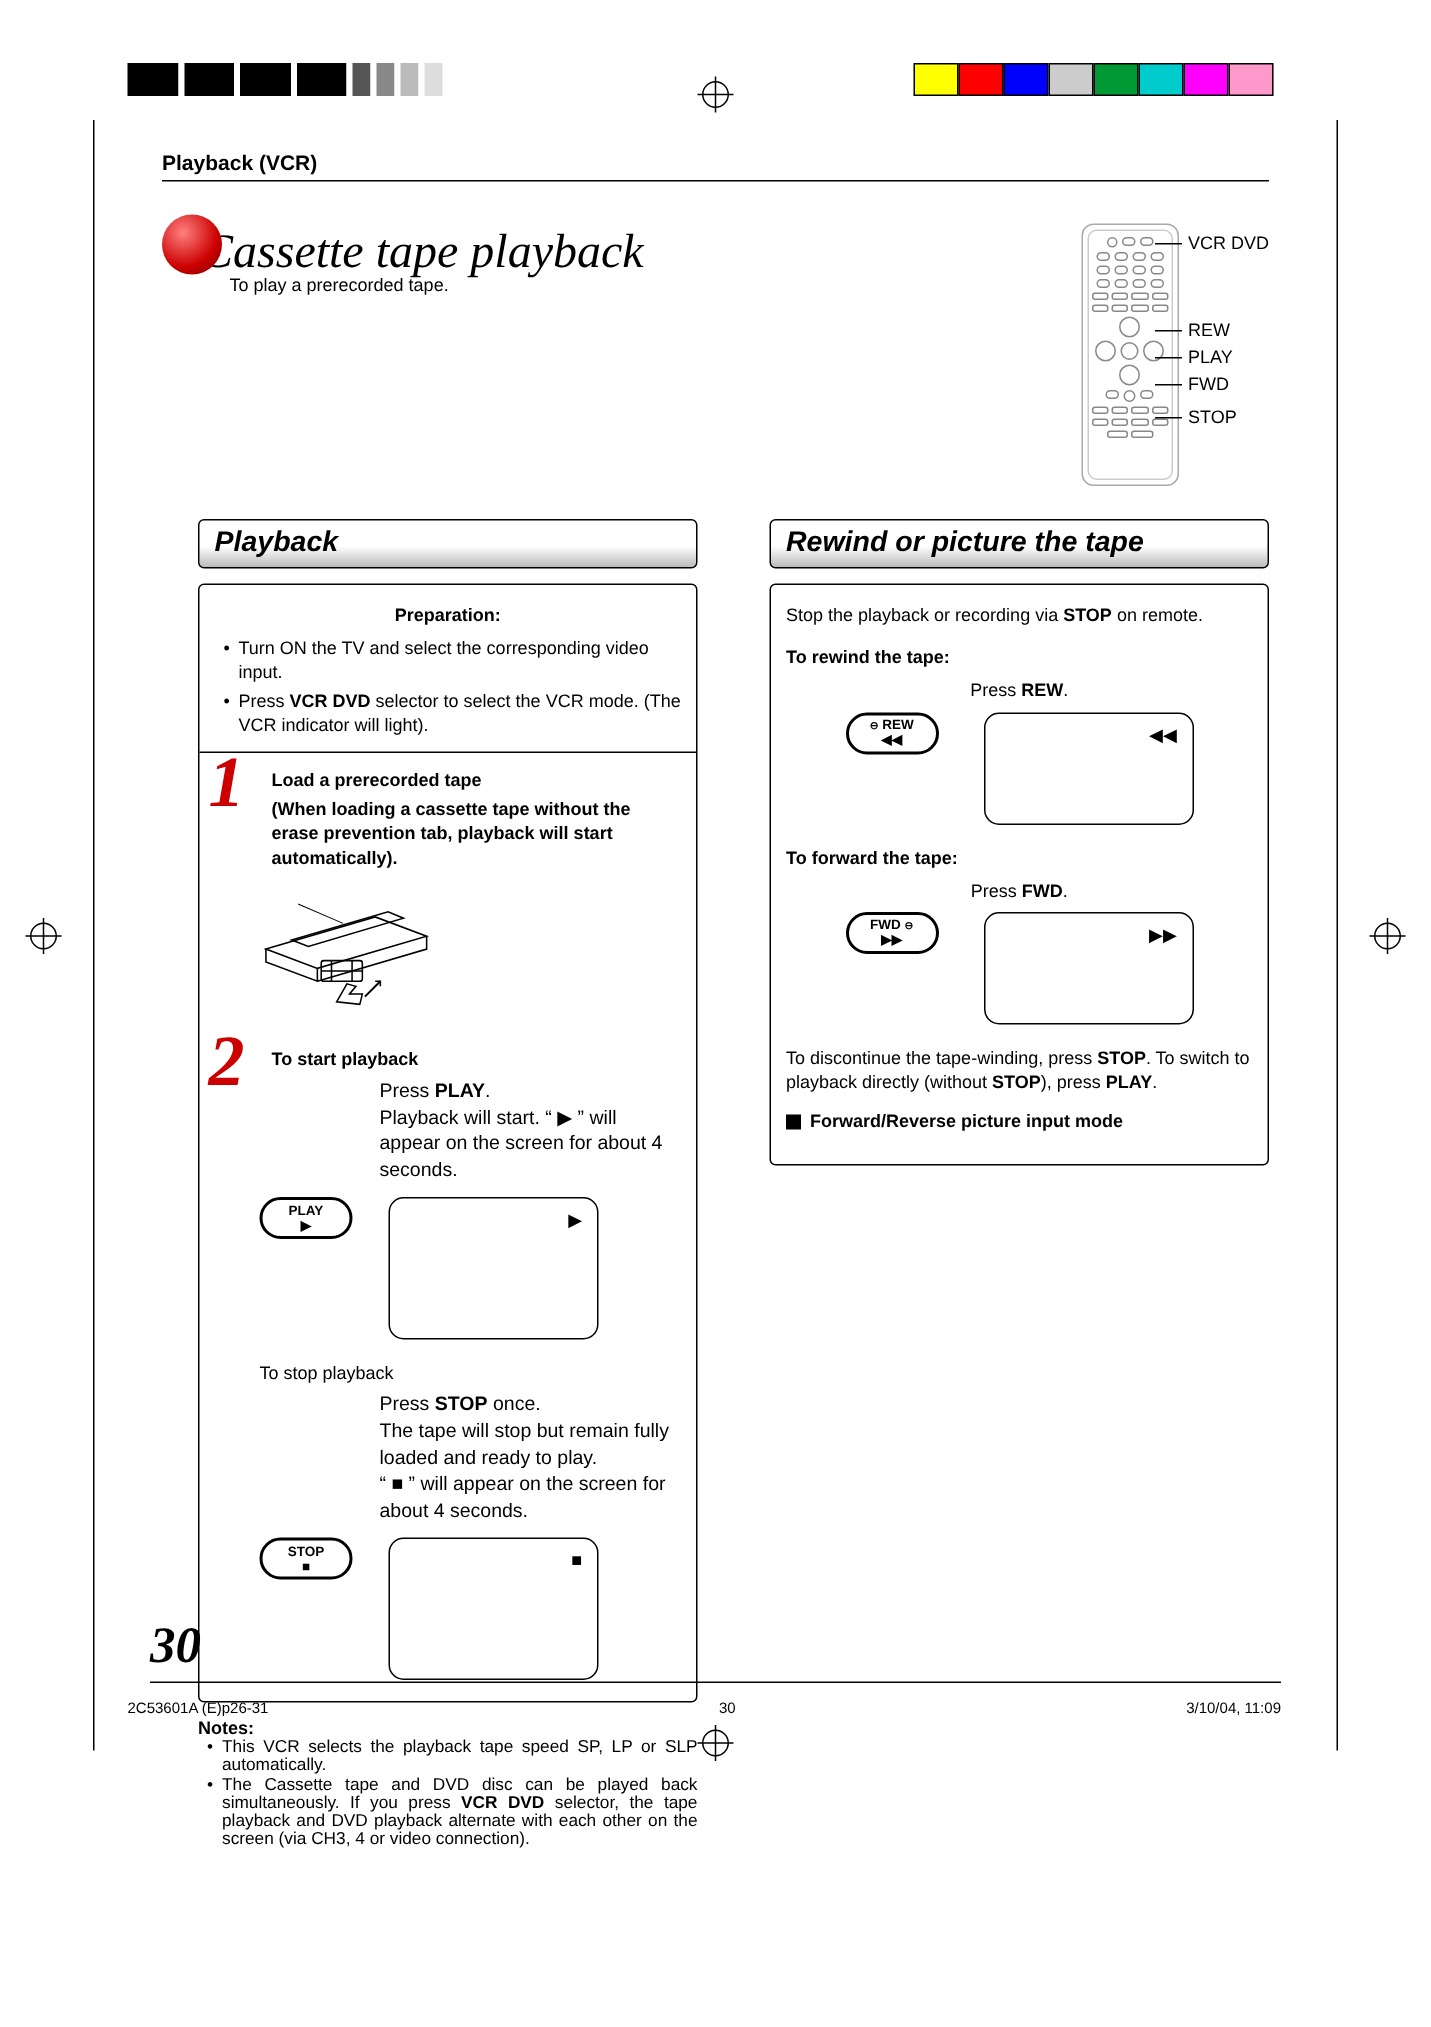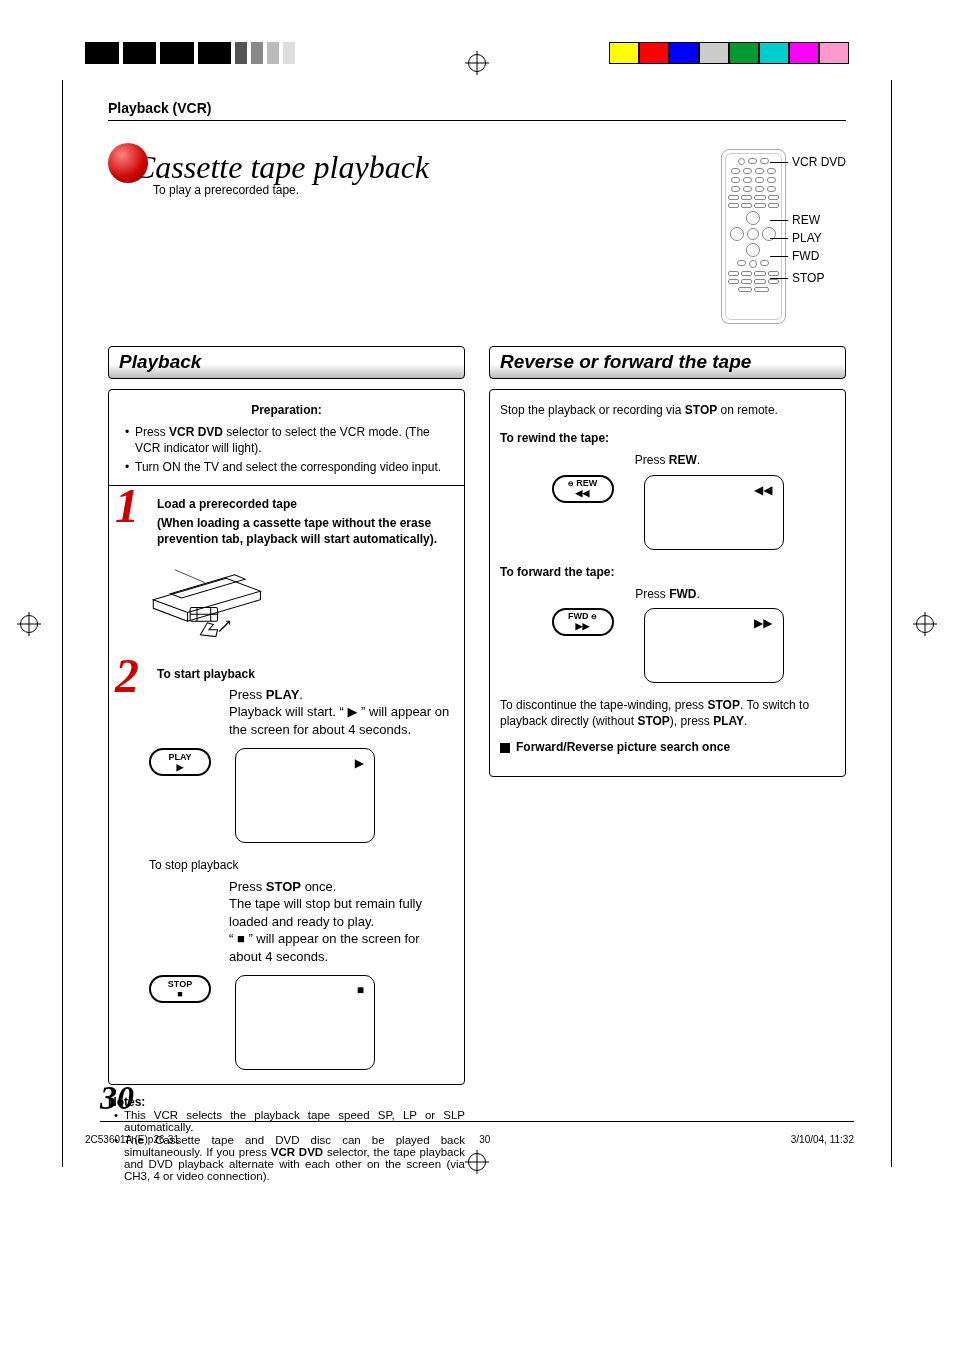--- a/index.html
+++ b/index.html
@@ -36,21 +36,21 @@
   .nav-up, .nav-down, .nav-left, .nav-right, .nav-center { position: absolute; border: 1px solid #888; border-radius: 50%; }
   .nav-up { width: 14px; height: 14px; left: 14px; top: -2px; }
   .nav-down { width: 14px; height: 14px; left: 14px; bottom: -2px; }
   .nav-left { width: 14px; height: 14px; left: -2px; top: 14px; }
   .nav-right { width: 14px; height: 14px; right: -2px; top: 14px; }
   .nav-center { width: 12px; height: 12px; left: 15px; top: 15px; }
   .remote-labels { display: flex; flex-direction: column; font-size: 12px; gap: 14px; padding-top: 6px; }
   .remote-labels .lbl { position: relative; }
   .remote-labels .lbl::before { content: ""; position: absolute; left: -22px; top: 7px; width: 18px; height: 1px; background: #000; }
   .columns { display: flex; gap: 24px; margin-top: 22px; }
-  .col { flex: 1; min-width: 0; }
+  .col { flex: 1; min-width: 0; margin-left: 24px; }
   .panel-title { font-size: 19px; font-weight: bold; font-style: italic; color: #000; padding: 4px 10px 5px; background: linear-gradient(#fff 0%, #fff 55%, #bbb 100%); border: 1px solid #000; border-radius: 4px; margin-bottom: 10px; }
   .panel-body { border: 1px solid #000; border-radius: 4px; padding: 12px 10px 14px; font-size: 12px; line-height: 1.35; }
   .prep-title { font-weight: bold; margin-bottom: 6px; text-align: center; }
   .prep-list { list-style: none; padding-left: 6px; }
   .prep-list li { position: relative; padding-left: 10px; margin-bottom: 2px; }
   .prep-list li::before { content: "•"; position: absolute; left: 0; top: 0; }
   .hr { height: 1px; background: #000; margin: 10px -10px; }
   .step { position: relative; padding-left: 38px; margin-bottom: 8px; }
   .big-num { position: absolute; left: -4px; top: -14px; font-family: "Times New Roman", serif; font-style: italic; font-weight: bold; font-size: 48px; color: #c00; line-height: 1; }
   .step-title { font-weight: bold; margin-bottom: 3px; }
@@ -224,22 +224,22 @@
       </div>
     </div>
 
     <div class="columns">
 
       <div class="col">
         <div class="panel-title">Playback</div>
         <div class="panel-body">
           <div class="prep-title">Preparation:</div>
           <ul class="prep-list">
+            <li>Turn ON the TV and select the corresponding video input.</li>
             <li>Press <b>VCR DVD</b> selector to select the VCR mode. (The VCR indicator will light).</li>
-            <li>Turn ON the TV and select the corresponding video input.</li>
           </ul>
           <div class="hr"></div>
 
           <div class="step">
             <div class="big-num">1</div>
             <div class="step-title">Load a prerecorded tape</div>
             <div class="step-body">(When loading a cassette tape without the erase prevention tab, playback will start automatically).</div>
           </div>
 
           <div class="vcr-slot-area">
@@ -297,21 +297,21 @@
         </div>
 
         <div class="notes-title">Notes:</div>
         <ul class="notes-list">
           <li>This VCR selects the playback tape speed SP, LP or SLP automatically.</li>
           <li>The Cassette tape and DVD disc can be played back simultaneously. If you press <b>VCR DVD</b> selector, the tape playback and DVD playback alternate with each other on the screen (via CH3, 4 or video connection).</li>
         </ul>
       </div>
 
       <div class="col">
-        <div class="panel-title">Reverse or forward the tape</div>
+        <div class="panel-title">Rewind or picture the tape</div>
         <div class="panel-body">
           <div class="r-intro">Stop the playback or recording via <b>STOP</b> on remote.</div>
 
           <div class="r-sub">To rewind the tape:</div>
           <div class="r-press">Press <b>REW</b>.</div>
           <div class="r-row">
             <div class="btn-pill">
               <span><span style="font-size:7px">⊖</span> <span>REW</span></span>
               <span>◀◀</span>
             </div>
@@ -328,29 +328,29 @@
               <span>▶▶</span>
             </div>
             <div class="screen-box" style="height:75px">
               <span class="sym">▶▶</span>
             </div>
           </div>
 
           <div class="r-discontinue">To discontinue the tape-winding, press <b>STOP</b>. To switch to playback directly (without <b>STOP</b>), press <b>PLAY</b>.</div>
 
           <div class="r-search-title">
-            <span class="sq-bullet"></span><span>Forward/Reverse picture search once</span>
+            <span class="sq-bullet"></span><span>Forward/Reverse picture input mode</span>
           </div>
         </div>
       </div>
     </div>
   </div>
 
   <div class="page-num">30</div>
   <div class="page-num-line"></div>
 
   <div class="footer-bar">
     <span>2C53601A (E)p26-31</span>
     <span>30</span>
-    <span>3/10/04, 11:32</span>
+    <span>3/10/04, 11:09</span>
   </div>
 
 </div>
 
 </body></html>

